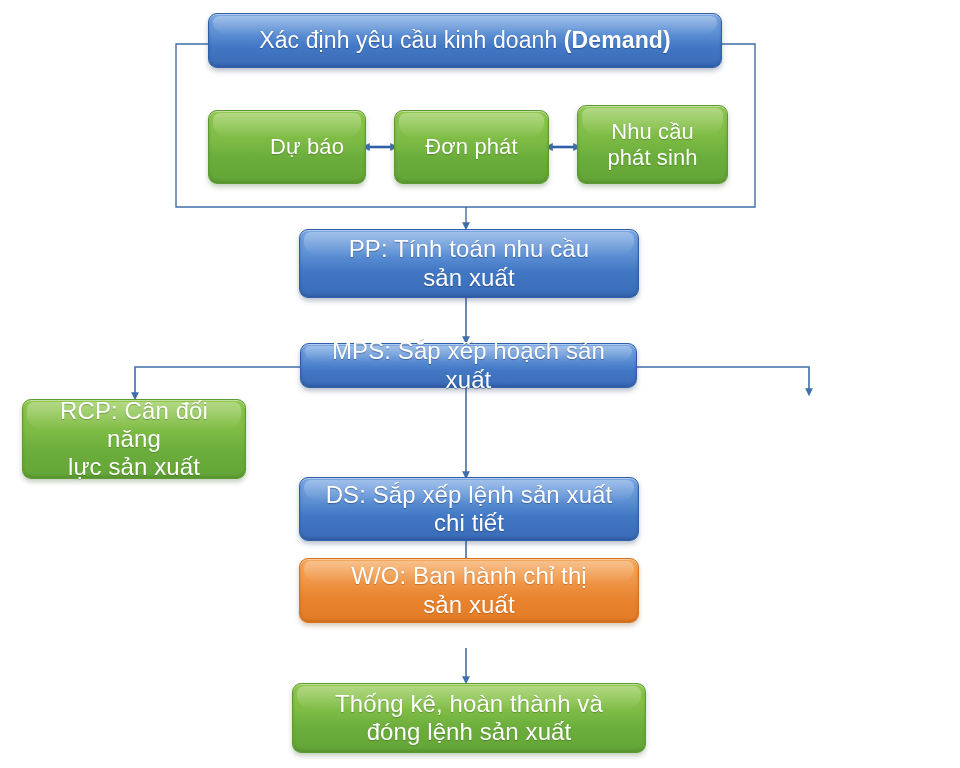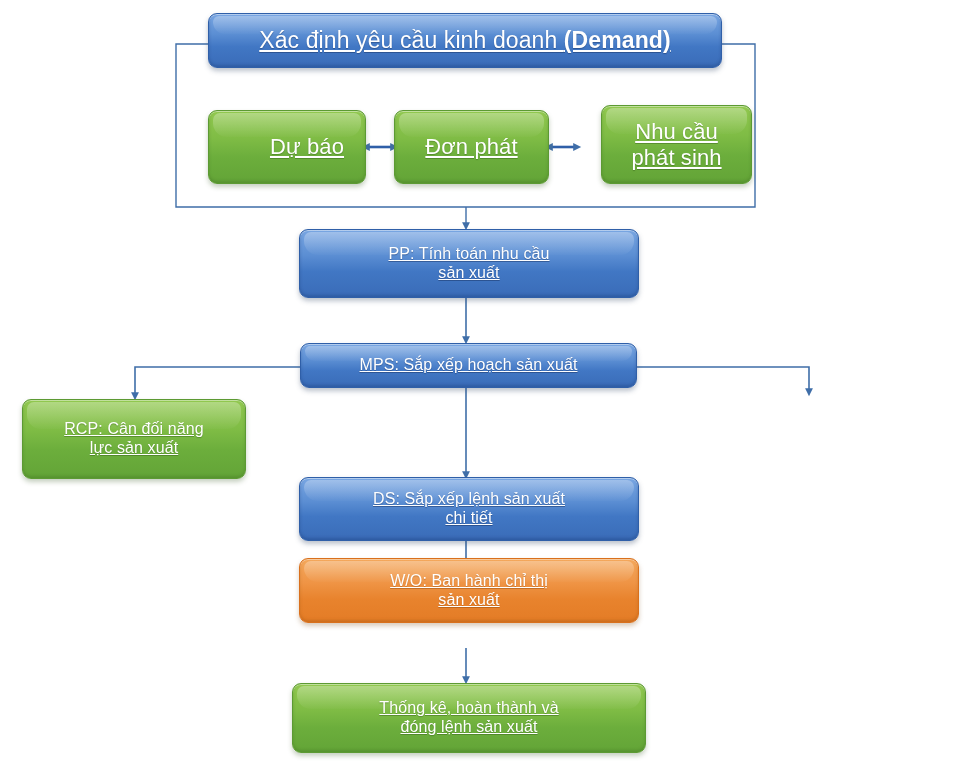--- a/index.html
+++ b/index.html
@@ -38,21 +38,20 @@
     border-radius: 9px;
     line-height: 1.18;
     padding: 2px 8px;
     white-space: pre-line;
     letter-spacing: 0.1px;
   }
   .node .label {
     display: block;
     width: 100%;
     white-space: pre-line;
-    text-decoration: underline;
   }
   .node.blue {
     background: linear-gradient(to bottom, #79a6e2 0%, #5b8ed3 38%, #4177c4 62%, #3a6cb8 100%);
     border: 1px solid #2f5fa8;
     box-shadow: 0 3px 5px rgba(60,80,110,0.35),
                 inset 0 1px 0 rgba(255,255,255,0.45),
                 inset 0 -2px 3px rgba(25,60,120,0.35);
     text-shadow: 0 1px 1px rgba(20,45,90,0.45);
   }
   .node.green {
@@ -76,21 +75,21 @@
     position: absolute;
     left: 4px; right: 4px; top: 2px;
     height: 34%;
     border-radius: 7px 7px 14px 14px;
     background: linear-gradient(to bottom, rgba(255,255,255,0.30), rgba(255,255,255,0.02));
     pointer-events: none;
   }
   .node .label { position: relative; z-index: 2; }
   .n-top    { font-size: 23px; }
   .n-small  { font-size: 22px; }
-  .n-mid    { font-size: 16px; }
+  .n-mid    { font-size: 24px; }
   b { font-weight: bold; }
 </style>
 </head>
 <body>
 
 <div id="canvas">
 
   <svg id="lines" viewBox="0 0 960 768" xmlns="http://www.w3.org/2000/svg">
     <defs>
       <marker id="arrowhead" markerWidth="9" markerHeight="9" refX="4.2" refY="4.5" orient="auto" markerUnits="userSpaceOnUse">
@@ -143,21 +142,21 @@
   </div>
 
   <div class="node green n-small" style="left:208px; top:110px; width:158px; height:74px;padding-left:48px;">
     <span class="label">Dự báo</span>
   </div>
 
   <div class="node green n-small" style="left:394px; top:110px; width:155px; height:74px;">
     <span class="label">Đơn phát</span>
   </div>
 
-  <div class="node green n-small" style="left:577px; top:105px; width:151px; height:79px;margin-left:24px;">
+  <div class="node green n-small" style="left:577px; top:105px; width:151px; height:79px;">
     <span class="label">Nhu cầu
 phát sinh</span>
   </div>
 
   <div class="node blue n-mid" style="left:299px; top:229px; width:340px; height:69px;">
     <span class="label">PP: Tính toán nhu cầu
 sản xuất</span>
   </div>
 
   <div class="node green n-mid" style="left:22px; top:399px; width:224px; height:80px;">

